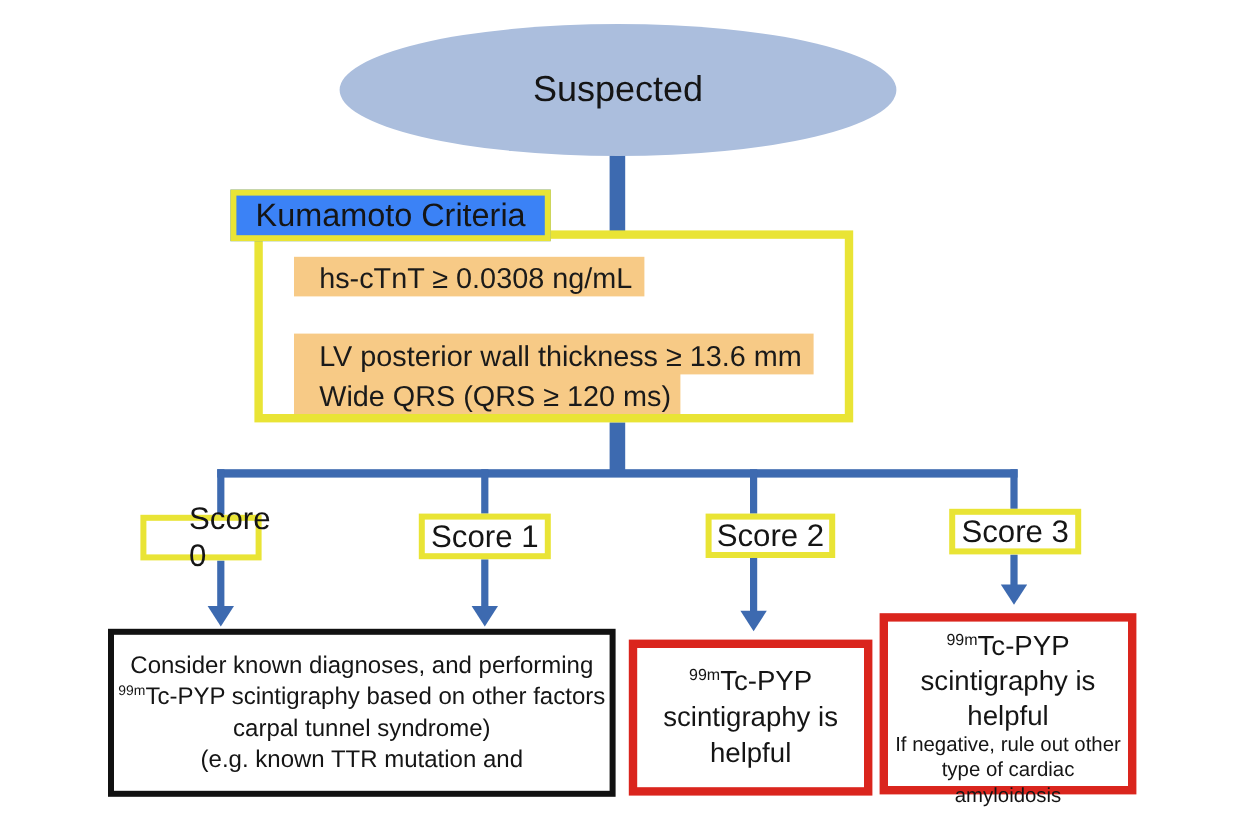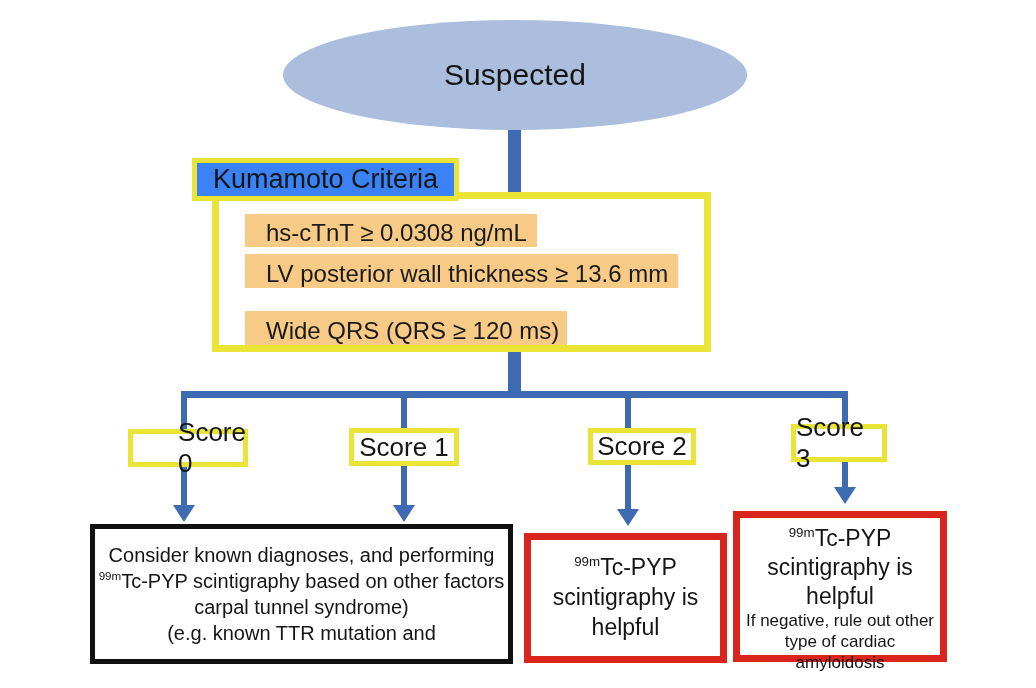--- a/index.html
+++ b/index.html
@@ -33,32 +33,32 @@
   .label-box{
     left:192px;top:158px;width:267px;height:43px;border:5px solid #e9e435;
     background:#3b82f6;display:flex;align-items:center;justify-content:center;
     font-size:27px;z-index:3;
   }
   .orange{
     background:#f7ca86;font-size:24px;display:flex;align-items:flex-end;
     padding-left:21px;z-index:3;color:#1a1a1a;
   }
   .orange1{left:245px;top:214px;width:292px;height:33px;}
-  .orange2{left:245px;top:254px;width:433px;height:34px;}
+  .orange2{left:245px;top:278px;width:433px;height:34px;}
   .orange3{left:245px;top:311px;width:322px;height:34px;}
 
   
   .score{
     border:5px solid #e9e435;background:#fff;display:flex;align-items:center;
     justify-content:center;font-size:26px;z-index:2;
   }
-  .score0{left:128px;top:429px;width:120px;height:38px;padding-left:48px;}
+  .score0{left:117px;top:429px;width:101px;height:38px;padding-left:48px;}
   .score1{left:349px;top:428px;width:110px;height:38px;}
   .score2{left:575px;top:428px;width:108px;height:37px;margin-left:13px;}
-  .score3{left:791px;top:424px;width:96px;height:38px;}
+  .score3{left:791px;top:424px;width:110px;height:38px;}
 
   
   .stem{background:#3d6ab0;width:6px;}
   .stem0{left:181px;top:467px;height:39px;}
   .stem1{left:401px;top:466px;height:40px;}
   .stem2{left:625px;top:465px;height:45px;}
   .stem3{left:842px;top:462px;height:26px;}
   .head{
     width:0;height:0;border-left:11px solid transparent;
     border-right:11px solid transparent;border-top:17px solid #3d6ab0;

